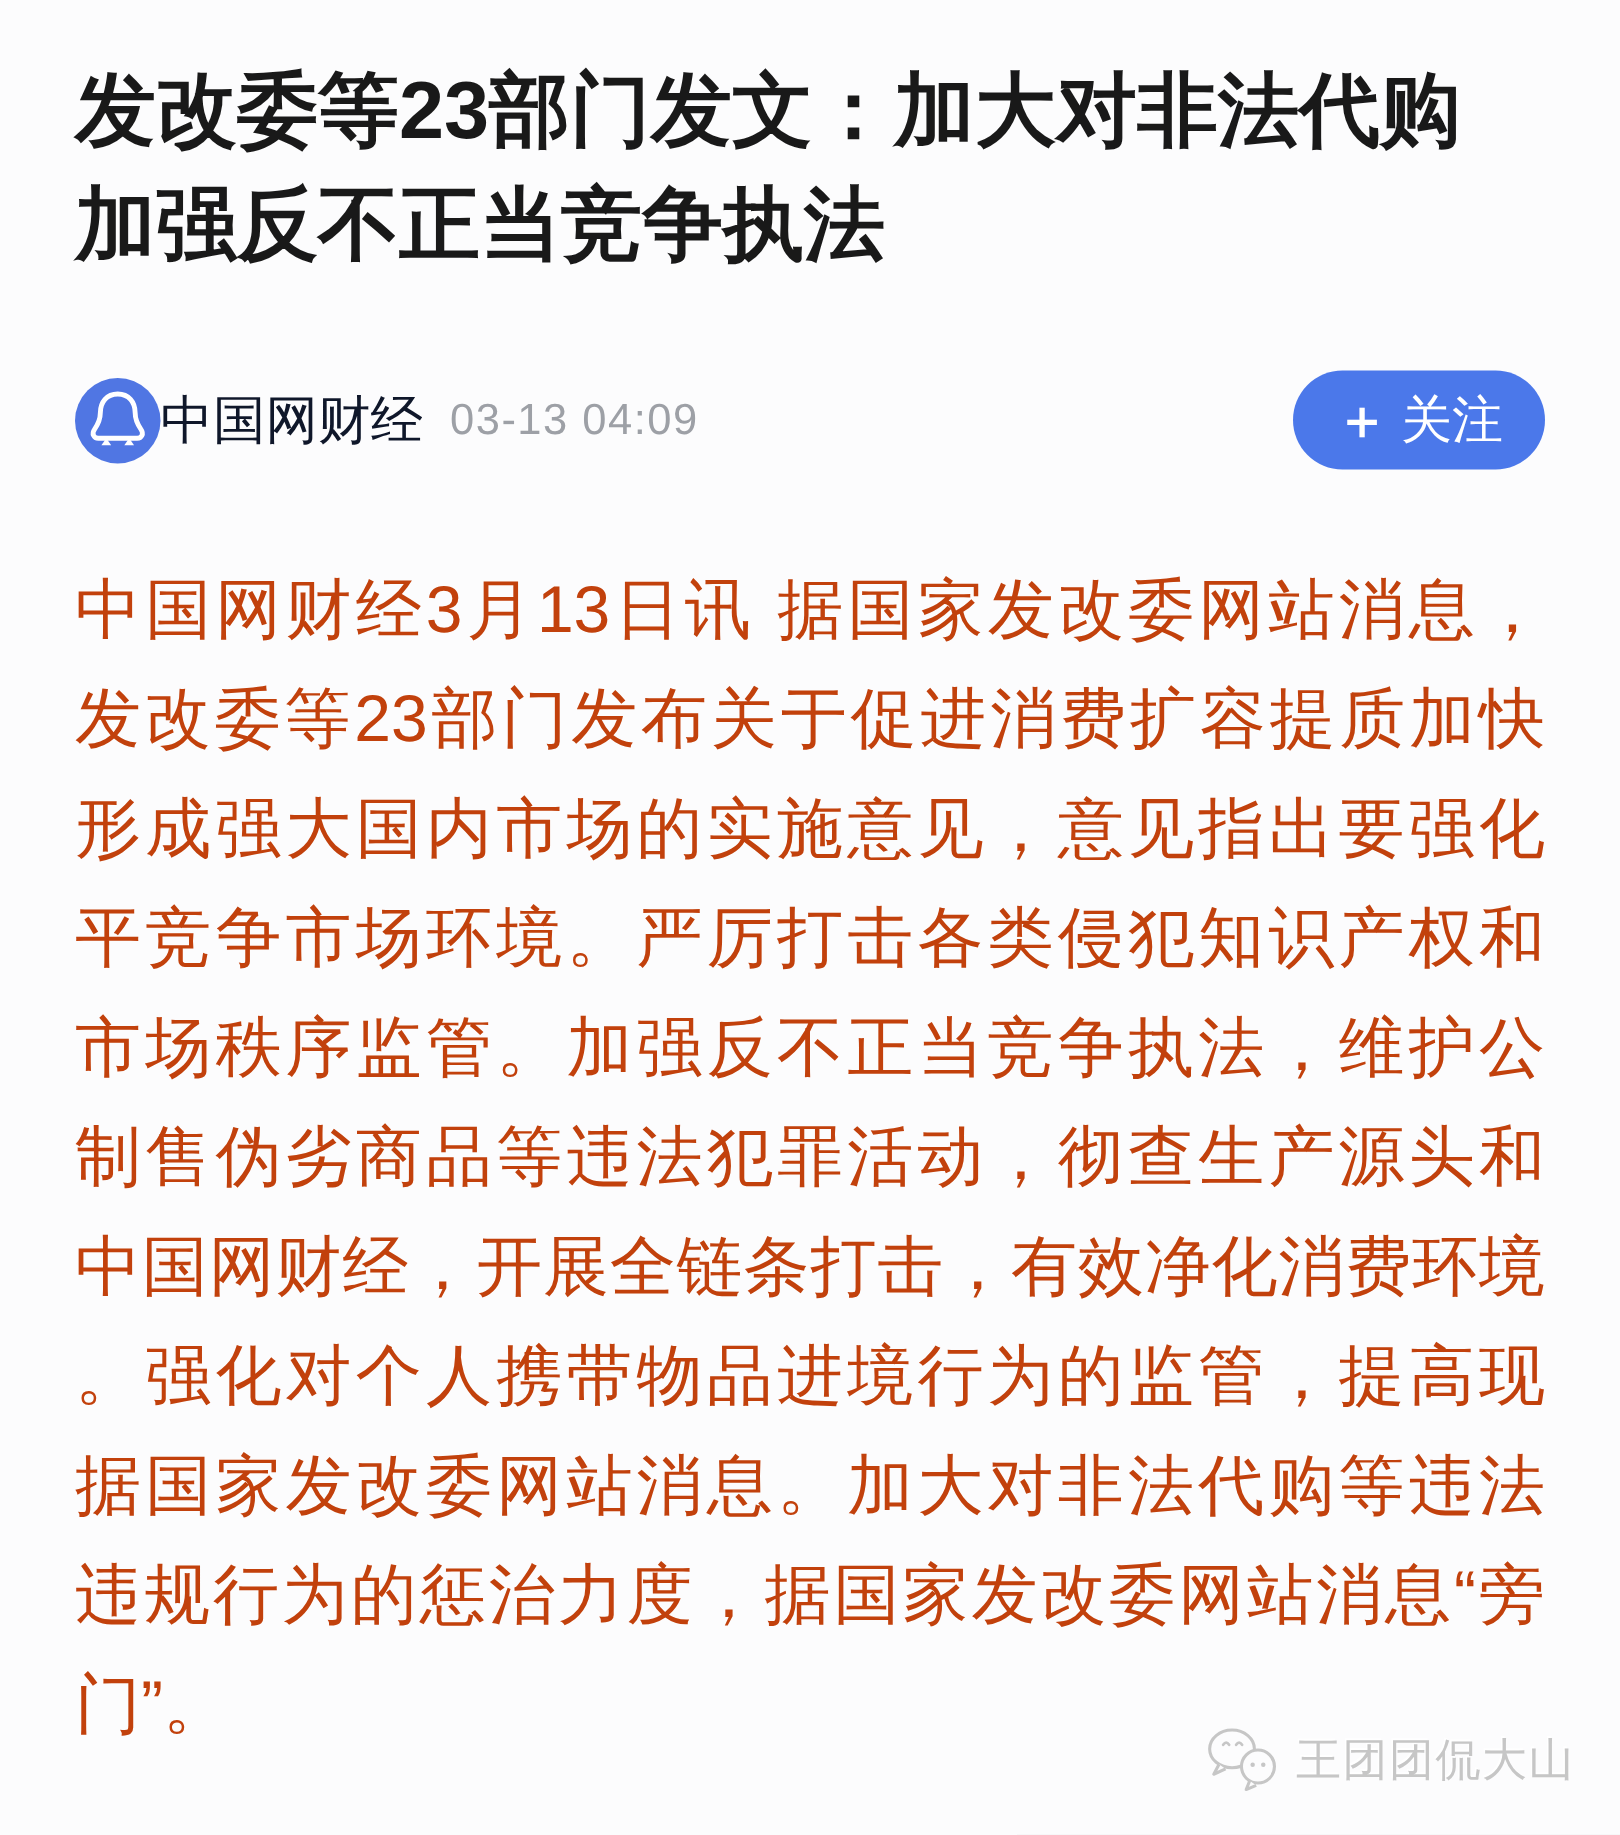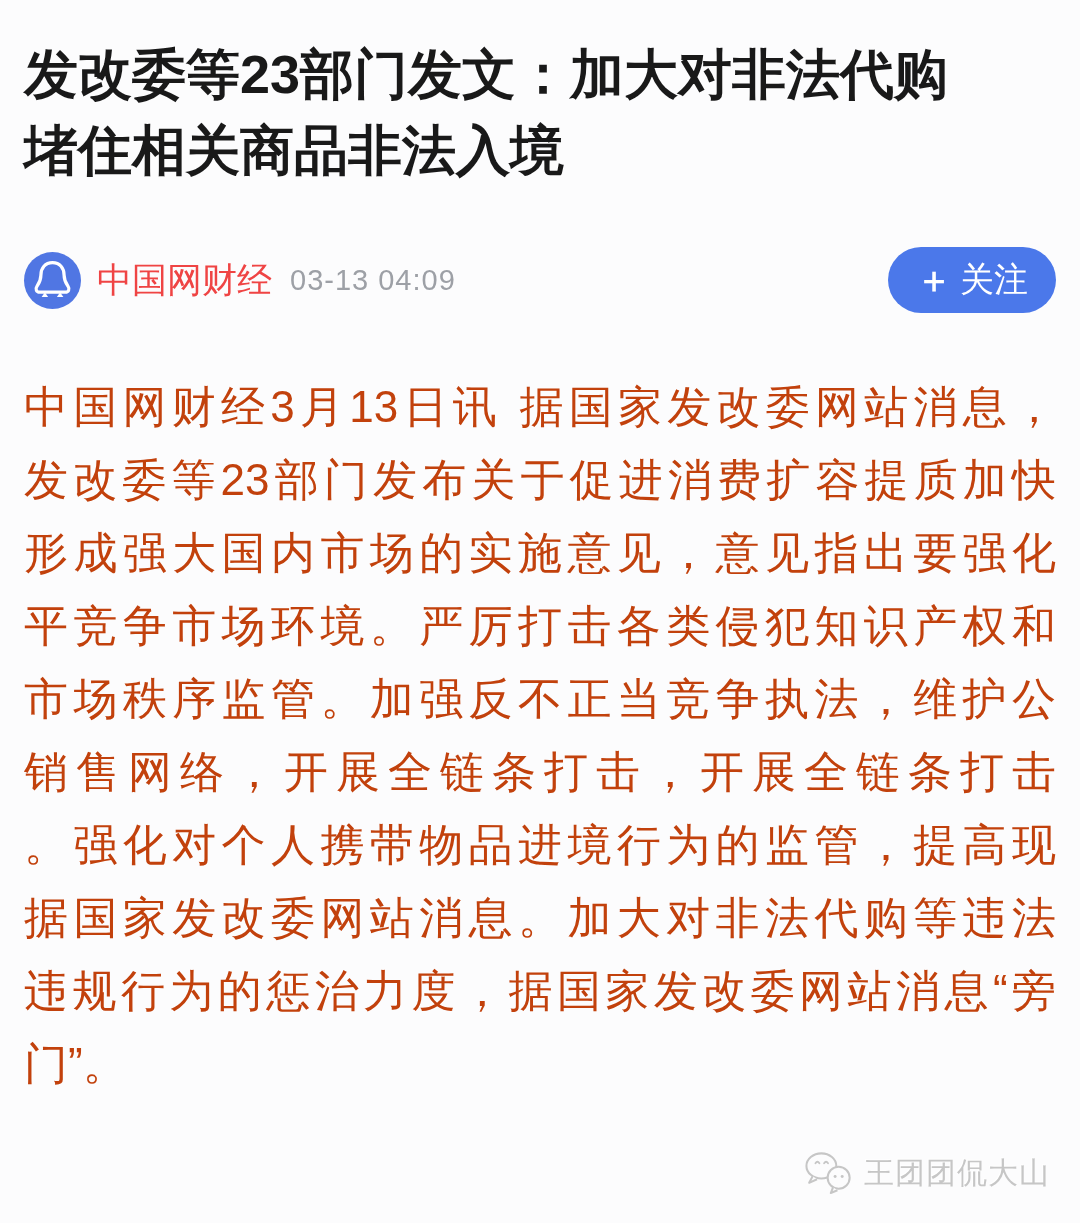--- a/index.html
+++ b/index.html
@@ -6,21 +6,21 @@
   html, body { background: #f4f4f4; }
   .page {
     position: relative;
     width: 1080px;
     height: 1223px;
     margin: 0 auto;
     background: #fcfcfd;
     overflow: hidden;
     font-family: "Liberation Sans", "DejaVu Sans", sans-serif;
   }
-  .content { padding: 0 24px; }
+  .content { padding: 0 50px; }
 
   
   .title {
     padding-top: 36px;
     font-size: 54px;
     line-height: 76px;
     font-weight: 700;
     color: #191919;
   }
   .title-line { white-space: nowrap; }
@@ -36,23 +36,22 @@
     width: 57px;
     height: 57px;
     border-radius: 50%;
     background: #5076e3;
     flex: 0 0 auto;
     display: flex;
     align-items: center;
     justify-content: center;
   }
   .pub-name {
-    margin-left: 16px;
     font-size: 35px;
-    color: #ef4444;
+    color: #0f172a;
     cursor: pointer;
   }
   .timestamp {
     margin-left: 18px;
     font-size: 29px;
     color: #9da0a6;
     letter-spacing: 1px;
   }
   .follow-btn {
     margin-left: auto;
@@ -108,21 +107,21 @@
   }
 </style>
 </head>
 <body>
 
 <div class="page">
   <div class="content">
 
     <h1 class="title">
         <div class="title-line">发改委等23部门发文：加大对非法代购</div>
-        <div class="title-line">堵住相关商品非法入境</div>
+        <div class="title-line">加强反不正当竞争执法</div>
       </h1>
 
     <div class="byline">
       <div class="avatar">
         <svg width="57" height="57" viewBox="0 0 56 56" aria-hidden="true">
           <path d="M28 10.5 c-7.2 0 -11.4 5.2 -11.4 12.3 c0 4.6 -1.7 7.9 -3.9 11 c-1.9 2.7 -0.4 5.7 2.6 5.7 h25.4 c3 0 4.5 -3 2.6 -5.7 c-2.2 -3.1 -3.9 -6.4 -3.9 -11 c0 -7.1 -4.2 -12.3 -11.4 -12.3 z" fill="none" stroke="#ffffff" stroke-width="3.2" stroke-linejoin="round"></path>
           <path d="M20.5 39.5 l-3.2 4.6 l6.4 0 z" fill="#ffffff"></path>
           <path d="M35.5 39.5 l3.2 4.6 l-6.4 0 z" fill="#ffffff"></path>
         </svg>
       </div>
@@ -133,21 +132,22 @@
         <span>关注</span>
       </button>
     </div>
 
     <div class="body">
         <div class="body-line">中国网财经3月13日讯 据国家发改委网站消息，</div>
         <div class="body-line">发改委等23部门发布关于促进消费扩容提质加快</div>
         <div class="body-line">形成强大国内市场的实施意见，意见指出要强化</div>
         <div class="body-line">平竞争市场环境。严厉打击各类侵犯知识产权和</div>
         <div class="body-line">市场秩序监管。加强反不正当竞争执法，维护公</div>
-        <div class="body-line">销售网络，开展全链条打击，开展全链条打击</div>
+        <div class="body-line">制售伪劣商品等违法犯罪活动，彻查生产源头和</div>
+        <div class="body-line">中国网财经，开展全链条打击，有效净化消费环境</div>
         <div class="body-line">。强化对个人携带物品进境行为的监管，提高现</div>
         <div class="body-line">据国家发改委网站消息。加大对非法代购等违法</div>
         <div class="body-line">违规行为的惩治力度，据国家发改委网站消息“旁</div>
         <div class="body-line">门”。</div>
       </div>
   </div>
 
   <div class="watermark">
     <svg width="52" height="44" viewBox="0 0 66 56" aria-hidden="true">
       <ellipse cx="22" cy="19" rx="19" ry="16" fill="#fcfcfd" stroke="#c6c6c6" stroke-width="2.6"></ellipse>

